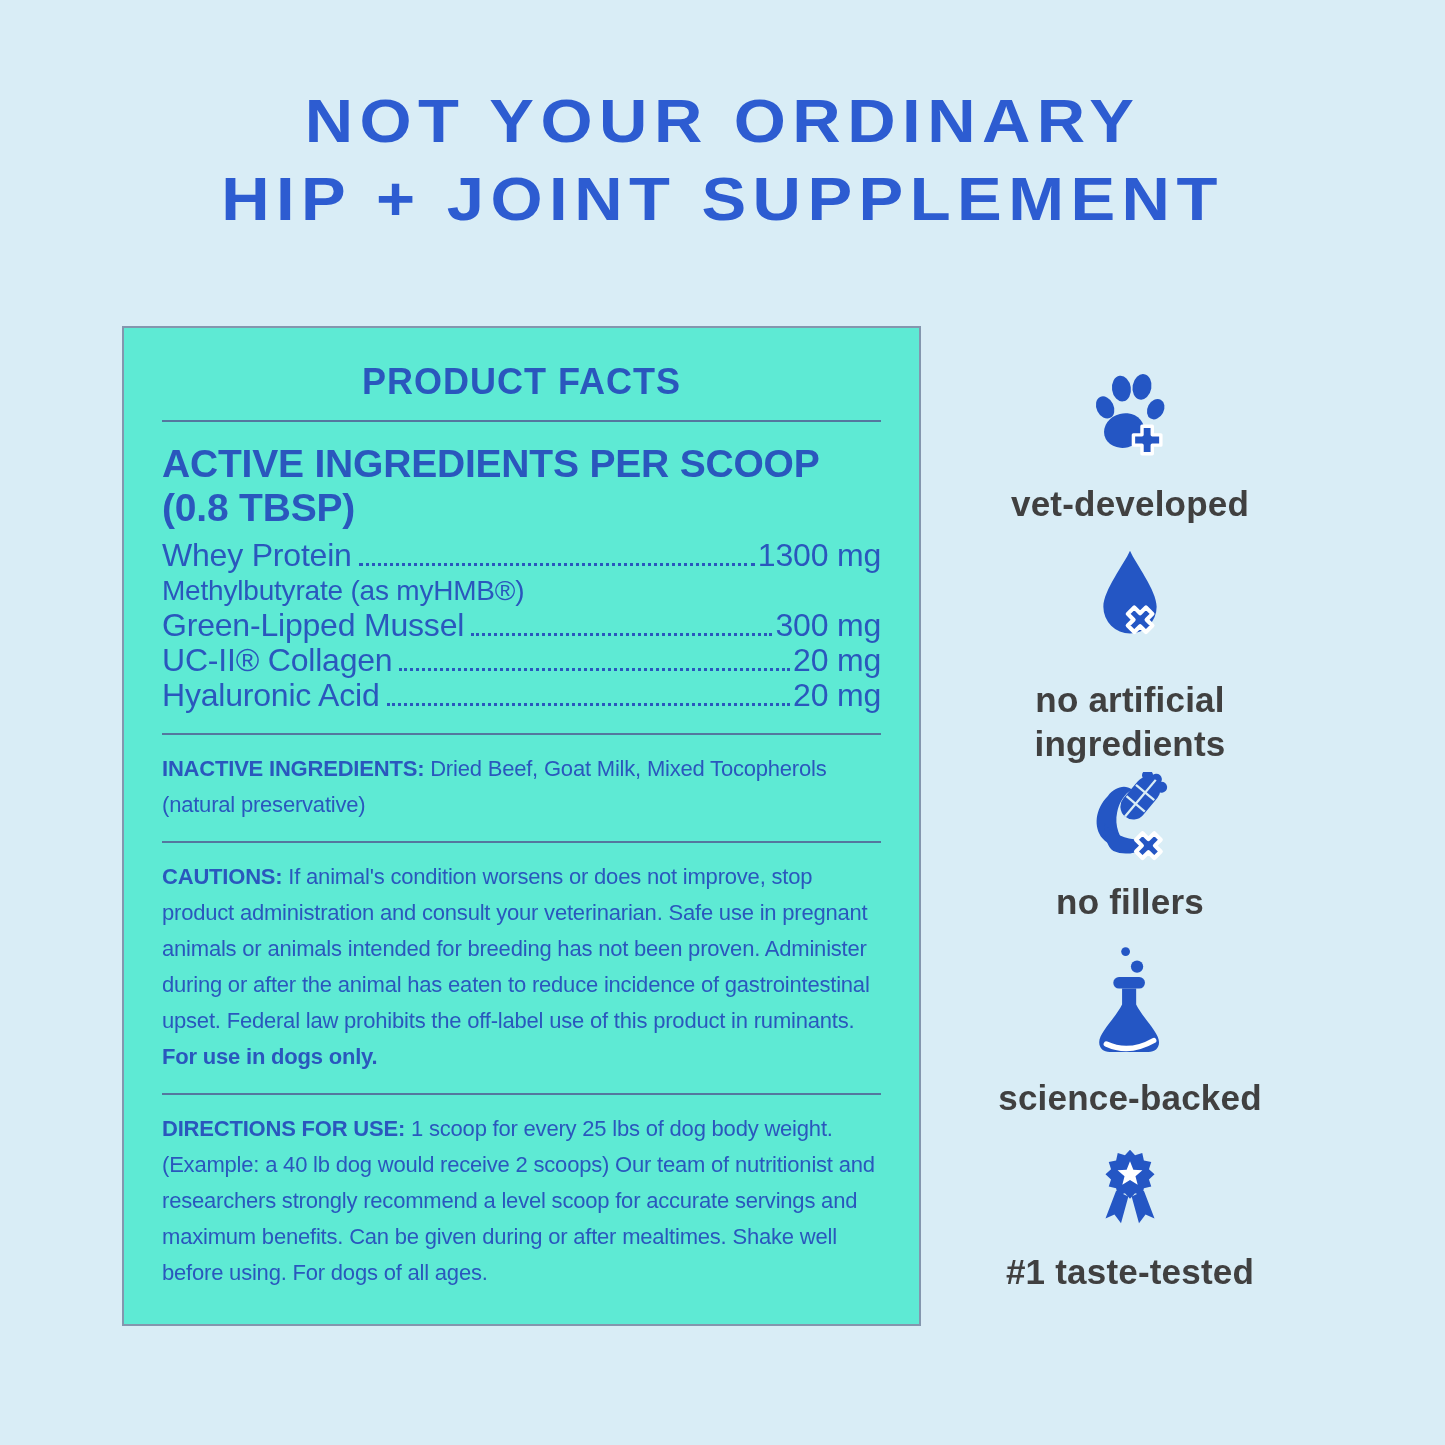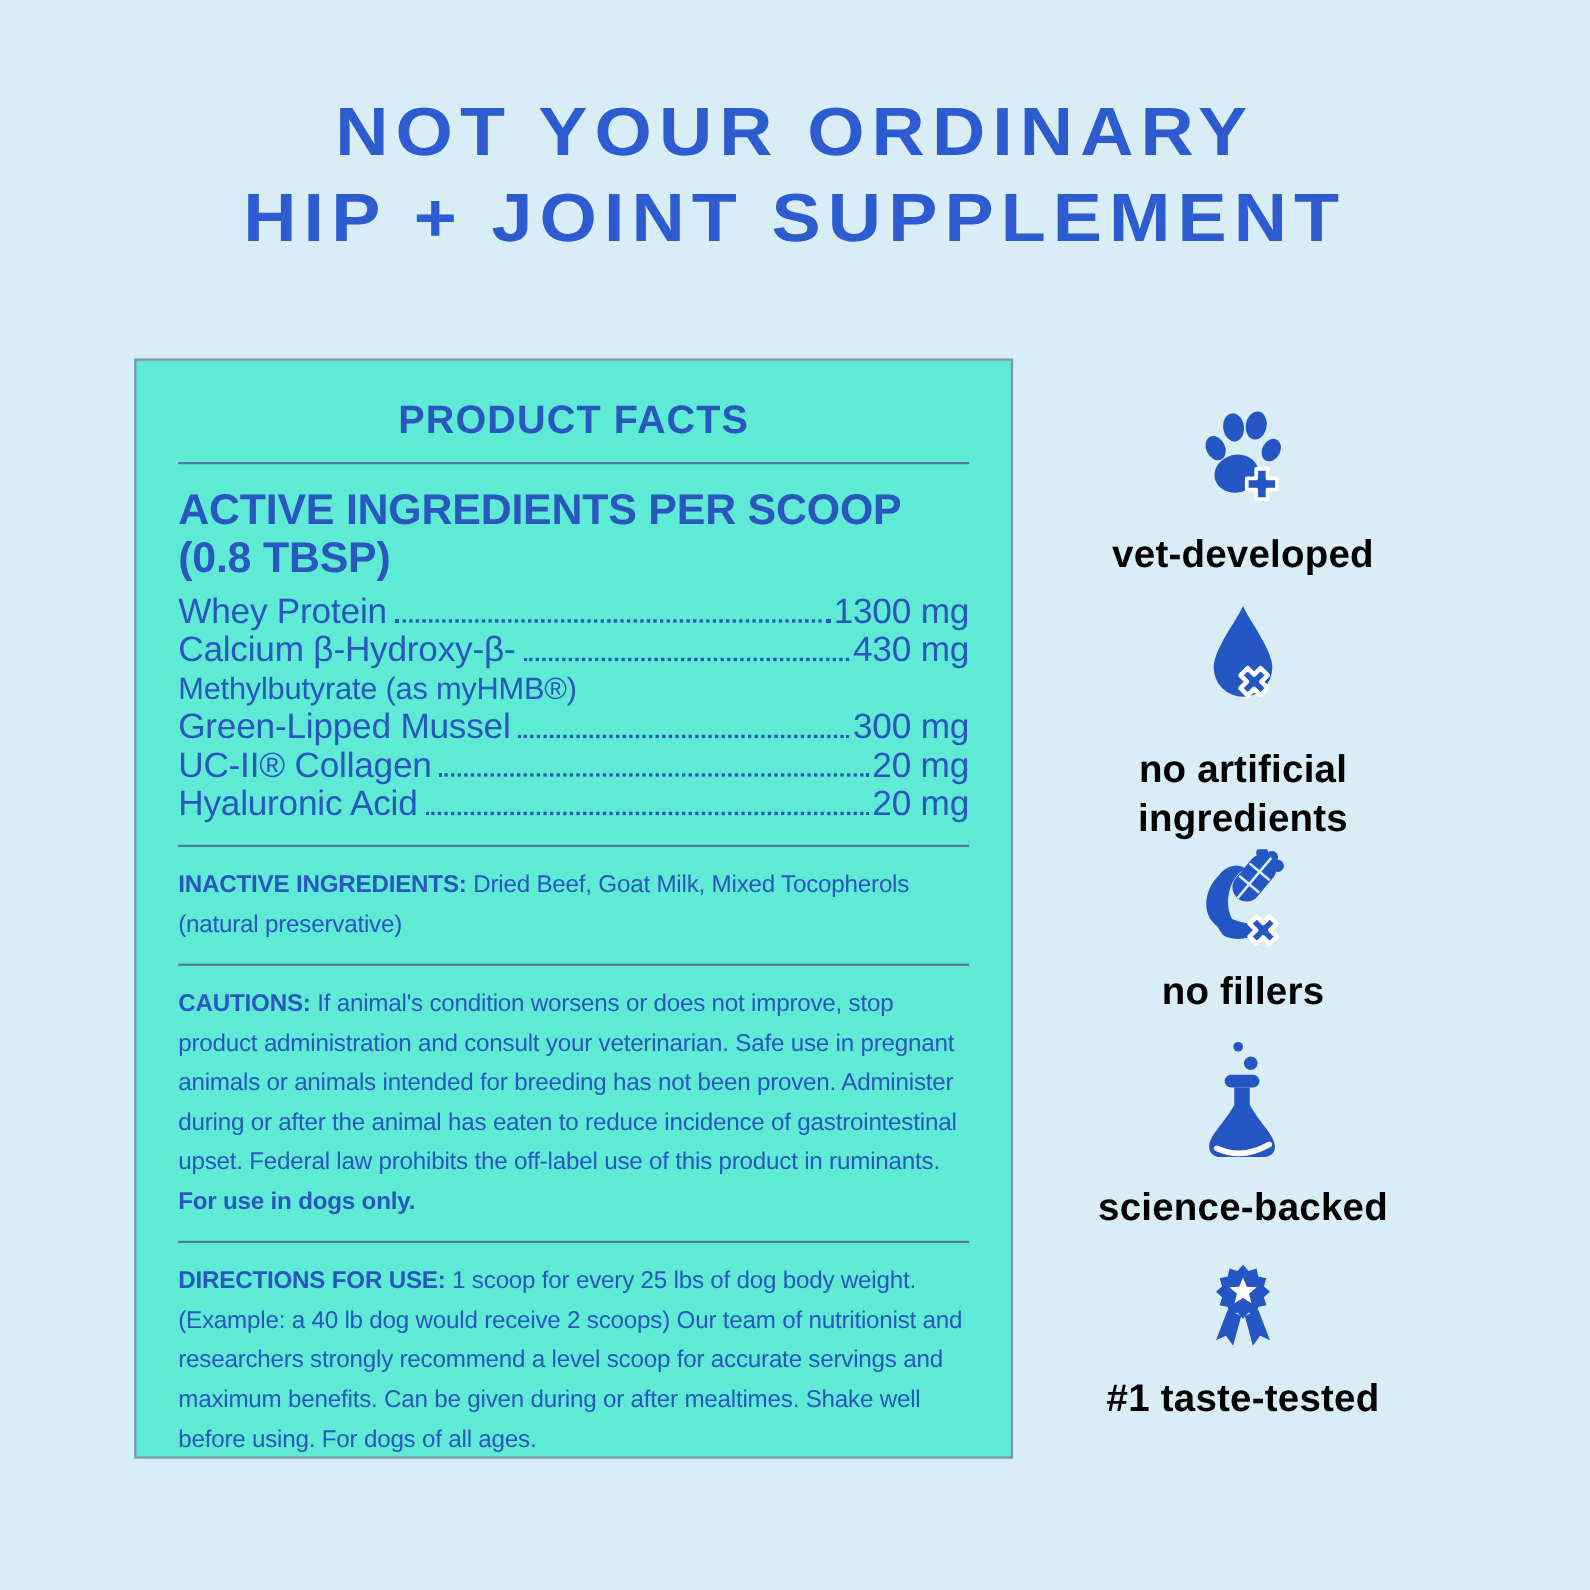--- a/index.html
+++ b/index.html
@@ -38,21 +38,21 @@
   .ing-cont { font-size:28px; line-height:35px; letter-spacing:-0.2px; }
   .section { margin:16px 0 18px; font-size:22px; line-height:36px; letter-spacing:-0.2px; }
   .section strong { font-weight:700; }
   
   .feature {
     position:absolute; left:928px; width:404px;
     display:flex; flex-direction:column; align-items:center;
   }
   .feature .label {
     font-size:35px; line-height:44px; font-weight:600;
-    color:#000000; text-align:center; letter-spacing:0.2px; max-width:320px;
+    color:#404040; text-align:center; letter-spacing:0.2px; max-width:320px;
   }
   .f-vet   { top:368px; }  .f-vet .label   { margin-top:18px; }
   .f-drop  { top:548px; }  .f-drop .label  { margin-top:38px; }
   .f-corn  { top:772px; }  .f-corn .label  { margin-top:16px;text-align:center; }
   .f-flask { top:938px; }  .f-flask .label { margin-top:14px; }
   .f-award { top:1140px; } .f-award .label { margin-top:16px; }
   .icon svg { display:block; }
   .ic { fill:#2456c4; }
 </style>
 </head>
@@ -69,25 +69,20 @@
     <div class="pf-heading">PRODUCT FACTS</div>
     <hr class="divider">
 
     <div class="active-heading">ACTIVE INGREDIENTS PER SCOOP  (0.8 TBSP)</div>
 
     <div class="rows">
       <div class="ing-row">
         <span class="ing-name">Whey Protein </span>
         <span class="dots"></span>
         <span class="ing-val">1300 mg</span>
-      </div>
-      <div class="ing-row">
-        <span class="ing-name">Calcium β-Hydroxy-β- </span>
-        <span class="dots"></span>
-        <span class="ing-val">430 mg</span>
       </div>
       <div class="ing-cont">Methylbutyrate (as myHMB®)</div>
       <div class="ing-row">
         <span class="ing-name">Green-Lipped Mussel  </span>
         <span class="dots"></span>
         <span class="ing-val">300 mg</span>
       </div>
       <div class="ing-row">
         <span class="ing-name">UC-II® Collagen </span>
         <span class="dots"></span>

